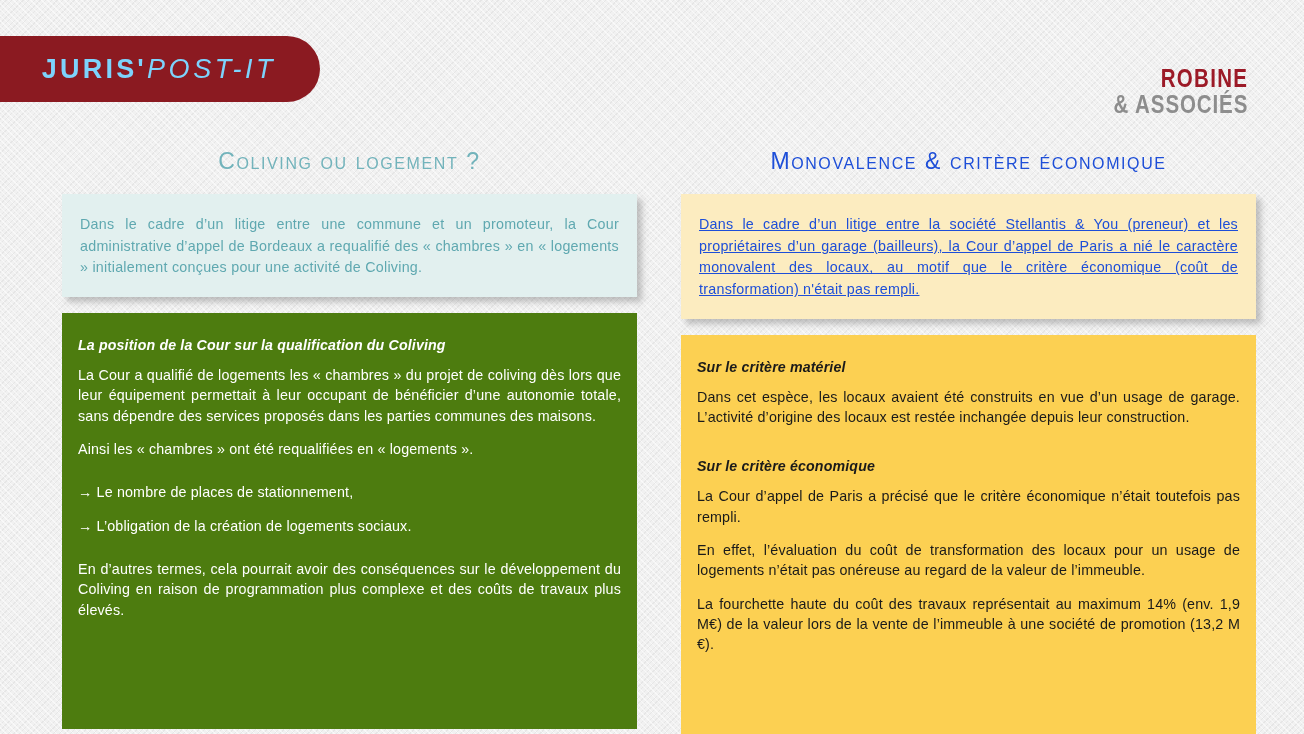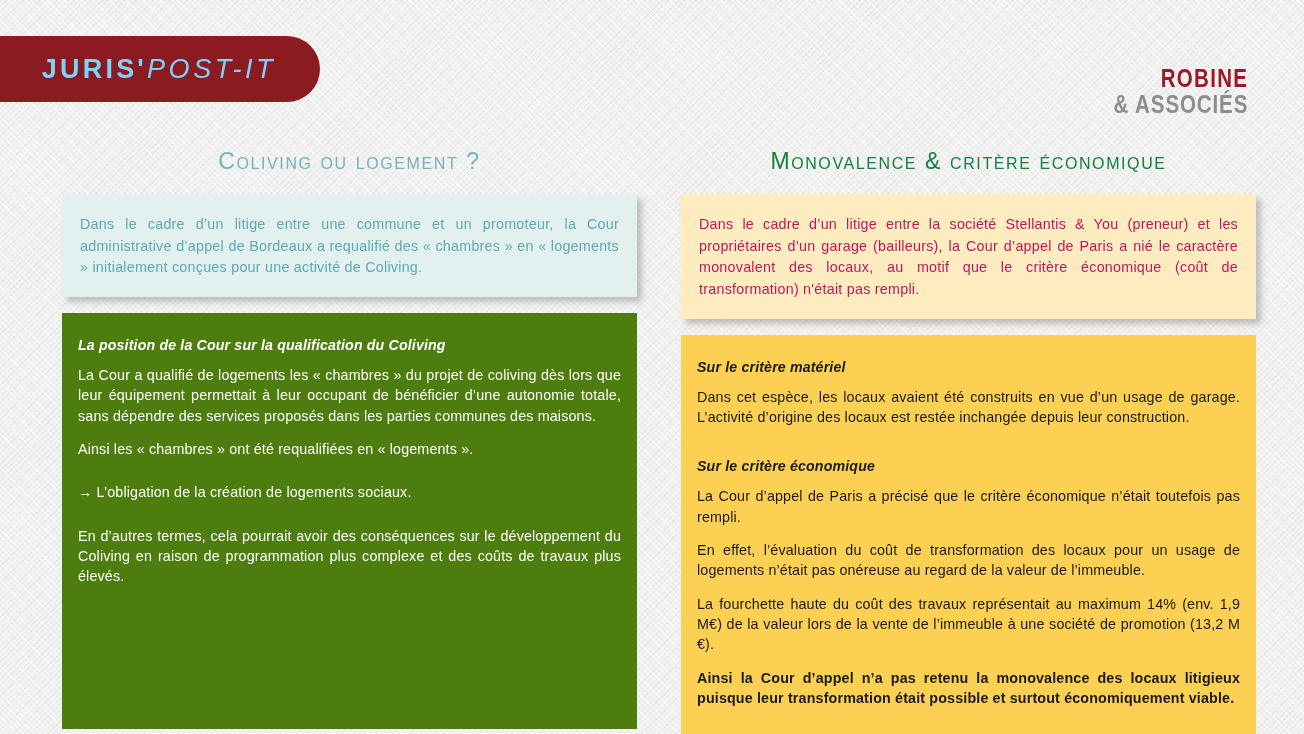--- a/index.html
+++ b/index.html
@@ -95,42 +95,43 @@
     text-align: center;
     font-family: "Liberation Sans", sans-serif;
     font-size: 23px;
     font-variant: small-caps;
     letter-spacing: 1.6px;
     height: 46px;
     line-height: 46px;
     white-space: nowrap;
   }
   .col-left  .col-title { color: #72b3bb; }
-  .col-right .col-title { color: #15803d; }
+  .col-right .col-title { color: #1d4ed8; }
 
   
   .intro-box {
     margin-top: 10px;
     padding: 20px 18px 18px 18px;
     font-size: 14.3px;
     line-height: 1.52;
     text-align: justify;
     letter-spacing: .25px;
     box-shadow: 5px 5px 6px rgba(120,120,120,.42);
     font-family: "Liberation Sans", sans-serif;
   }
   .col-left .intro-box {
     background: #e2f0ef;
     color: #5fa8b0;
     min-height: 95px;
   }
   .col-right .intro-box {
     background: #fcecc0;
-    color: #be185d;
+    color: #1d4ed8;
     min-height: 95px;
+    text-decoration: underline;
   }
 
   
   .panel {
     margin-top: 16px;
     padding: 24px 16px 20px 16px;
     font-family: "Liberation Sans", sans-serif;
   }
   .col-left .panel {
     background: #4d7c0f;
@@ -186,20 +187,21 @@
 
     <div class="intro-box">Dans le cadre d’un litige entre une commune et un promoteur, la Cour administrative d’appel de Bordeaux a requalifié des « chambres » en « logements » initialement conçues pour une activité de Coliving.</div>
 
     <div class="panel">
       <div class="sub-head">La position de la Cour sur la qualification du Coliving</div>
       <div class="para">La Cour a qualifié de logements les « chambres » du projet de coliving dès lors que leur équipement permettait à leur occupant de bénéficier d’une autonomie totale, sans dépendre des services proposés dans les parties communes des maisons.</div>
       <div class="para">Ainsi les « chambres » ont été requalifiées en « logements ».</div>
 
       <div class="spacer-sm"></div>
 
+      <div class="para arrow">→ Le nombre de places de stationnement,</div>
       <div class="para arrow">→ L’obligation de la création de logements sociaux.</div>
 
       <div class="spacer-sm"></div>
 
       <div class="para">En d’autres termes, cela pourrait avoir des conséquences sur le développement du Coliving en raison de programmation plus complexe et des coûts de travaux plus élevés.</div>
 
     </div>
   </div>
 
   <div class="column col-right">
@@ -212,18 +214,17 @@
       <div class="sub-head">Sur le critère matériel</div>
       <div class="para">Dans cet espèce, les locaux avaient été construits en vue d’un usage de garage. L’activité d’origine des locaux est restée inchangée depuis leur construction.</div>
 
       <div class="spacer-md"></div>
 
       <div class="sub-head">Sur le critère économique</div>
       <div class="para">La Cour d’appel de Paris a précisé que le critère économique n’était toutefois pas rempli.</div>
       <div class="para">En effet, l’évaluation du coût de transformation des locaux pour un usage de logements n’était pas onéreuse au regard de la valeur de l’immeuble.</div>
       <div class="para">La fourchette haute du coût des travaux représentait au maximum 14% (env. 1,9 M€) de la valeur lors de la vente de l’immeuble à une société de promotion (13,2 M €).</div>
 
-      <div class="para bold">Ainsi la Cour d’appel n’a pas retenu la monovalence des locaux litigieux puisque leur transformation était possible et surtout économiquement viable.</div>
 
     </div>
   </div>
 
 </div>
 
 </body></html>

